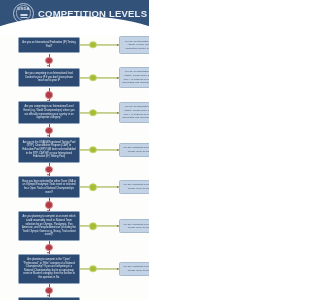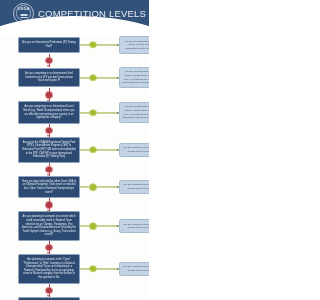--- a/index.html
+++ b/index.html
@@ -44,21 +44,21 @@
     font-size:4.1px;letter-spacing:0.1px;color:#dde5ef;font-weight:bold;
     line-height:1;
   }
   .logo-bars{
     position:absolute;left:50%;top:10px;transform:translateX(-50%);
     width:7px;
   }
   .logo-bars i{display:block;height:0.8px;background:#cdd9e8;margin-bottom:1px;}
   .header-title{
     font-size:9.5px;color:#e9eef5;letter-spacing:0.2px;
-    font-weight:normal;white-space:nowrap;
+    font-weight:bold;white-space:nowrap;
   }
 
   
   .band{
     position:absolute;left:0;top:30px;width:149px;height:6px;
     background:#ffffff;
   }
 
   
   .flow{

